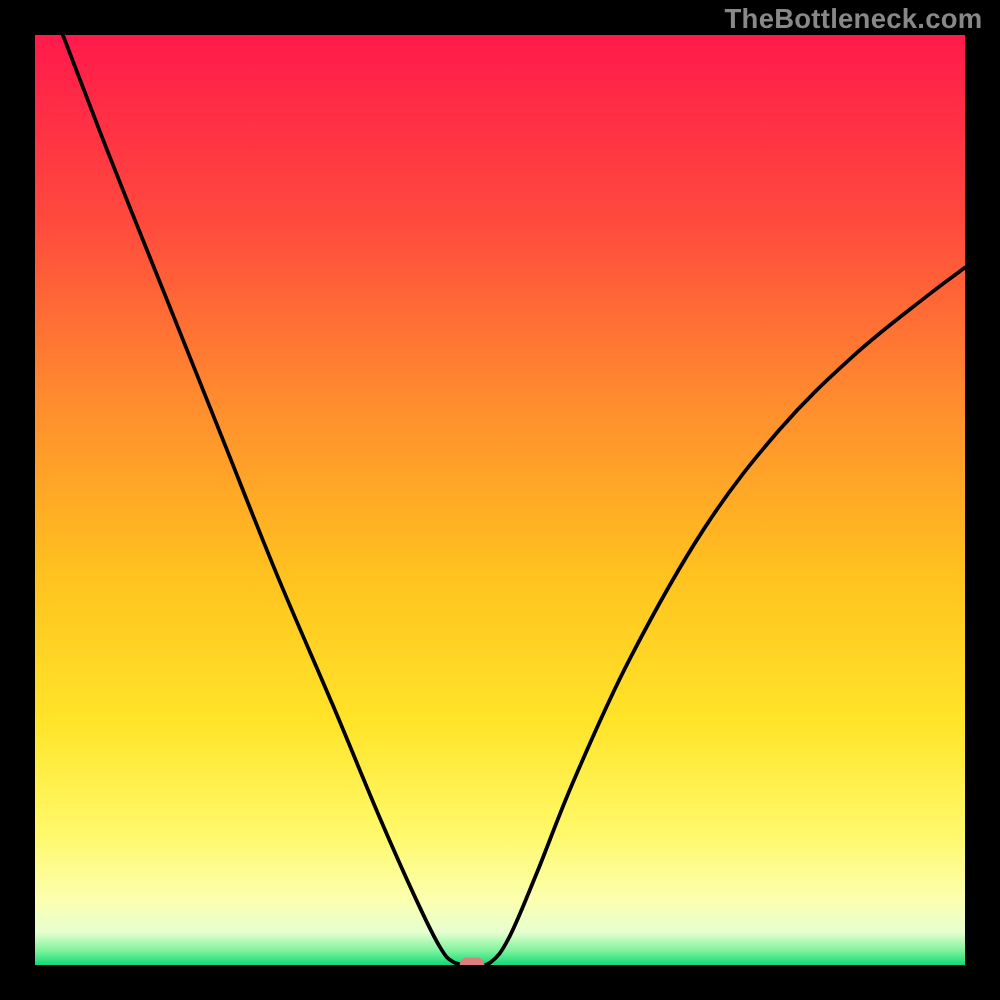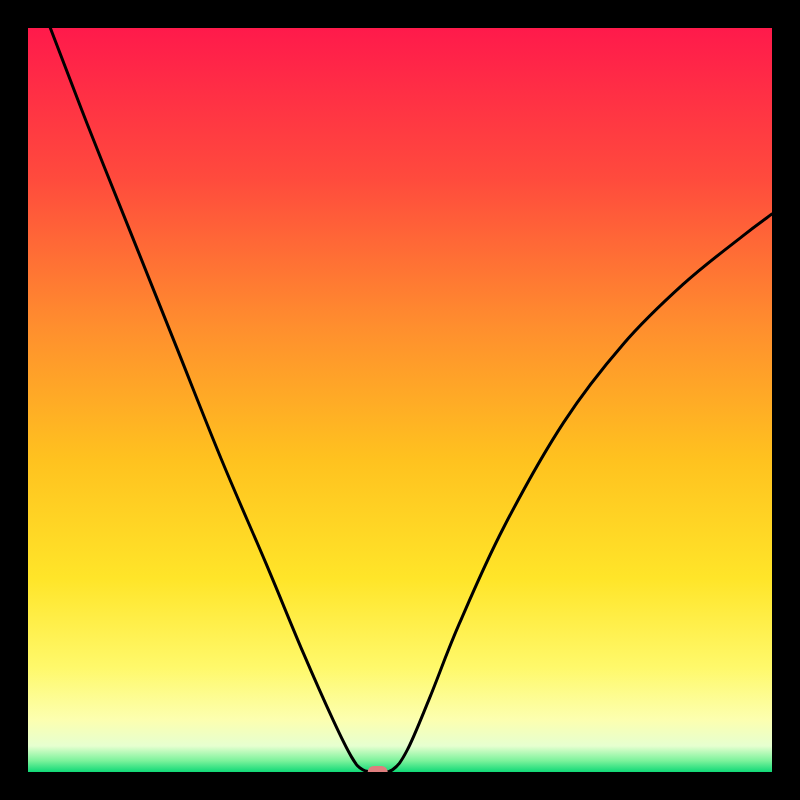--- a/index.html
+++ b/index.html
@@ -36,20 +36,21 @@
     top: 28px;
     width: 744px;
     height: 744px;
   }
   svg { display: block; }
 </style>
 </head>
 <body>
 
 <div class="frame">
+  <div class="watermark">TheBottleneck.com</div>
   <div class="plot-wrap">
     <svg id="plot-svg" width="744" height="744" viewBox="0 0 744 744">
         <defs>
           <linearGradient id="bg-grad" x1="0" y1="0" x2="0" y2="1">
             <stop offset="0%" stop-color="#ff1a4b"></stop>
             <stop offset="20%" stop-color="#ff4a3d"></stop>
             <stop offset="40%" stop-color="#ff8e2e"></stop>
             <stop offset="57.99999999999999%" stop-color="#ffc21f"></stop>
             <stop offset="74%" stop-color="#ffe529"></stop>
             <stop offset="86%" stop-color="#fff96b"></stop>

